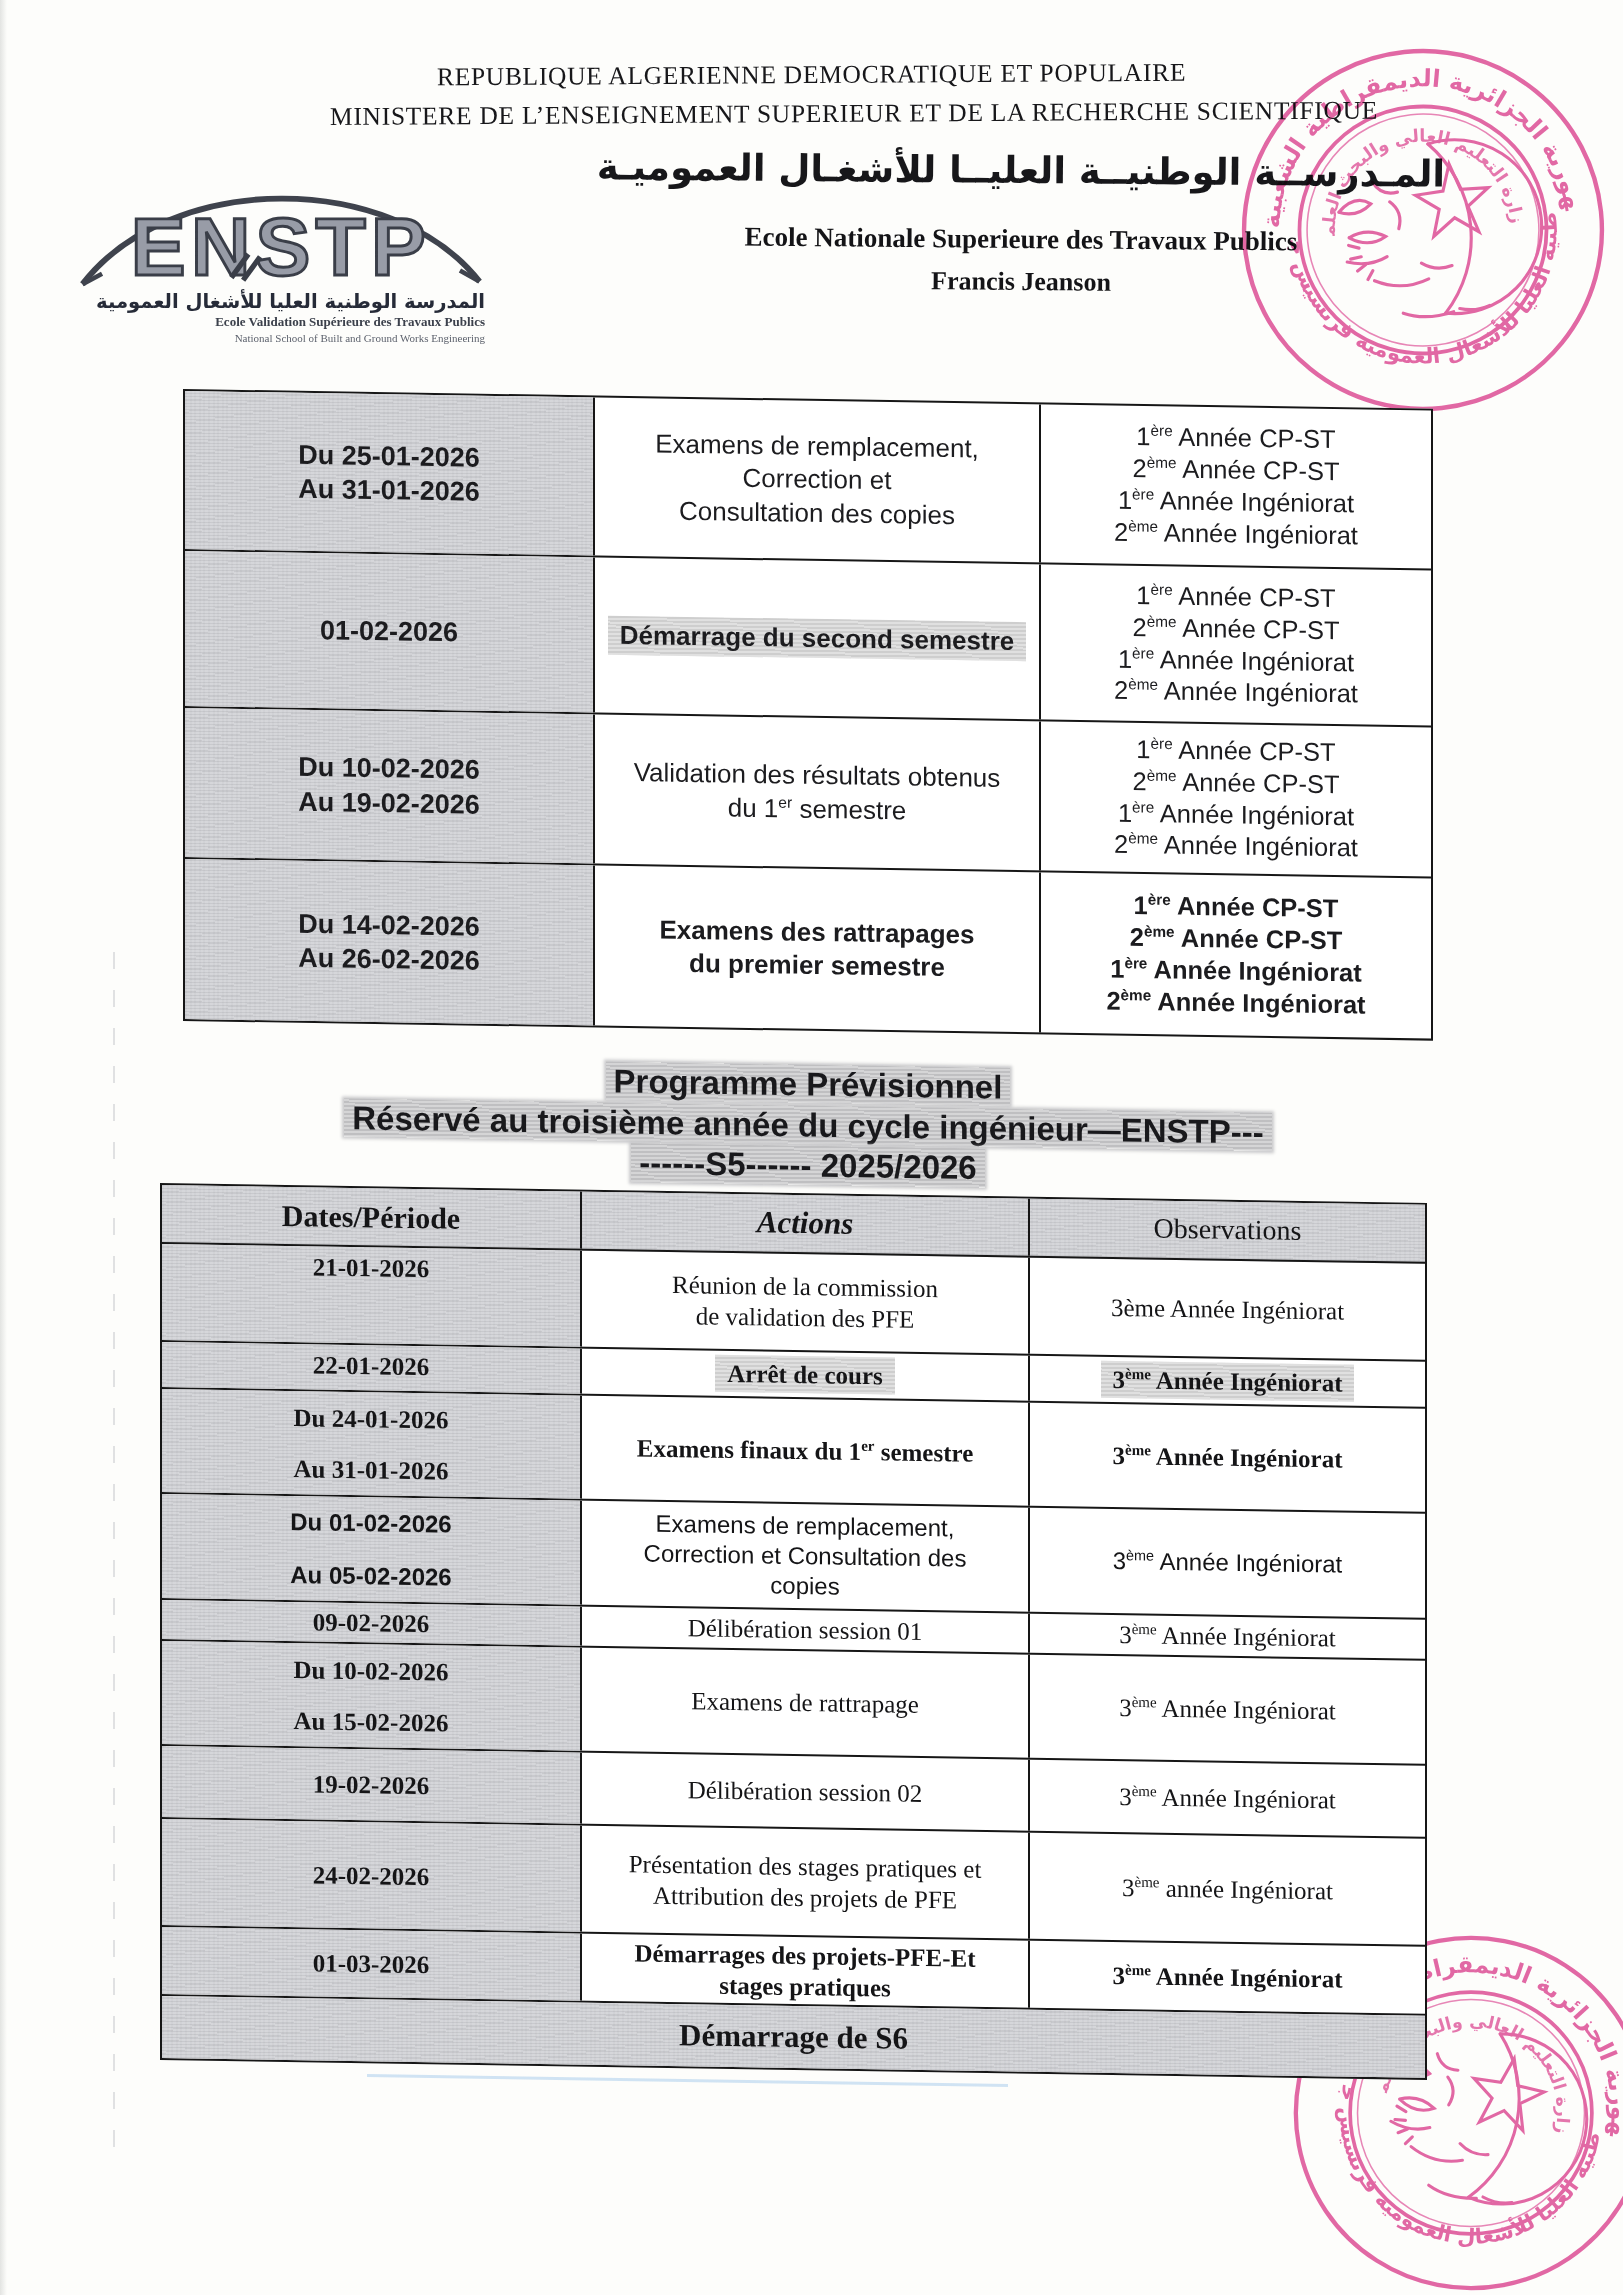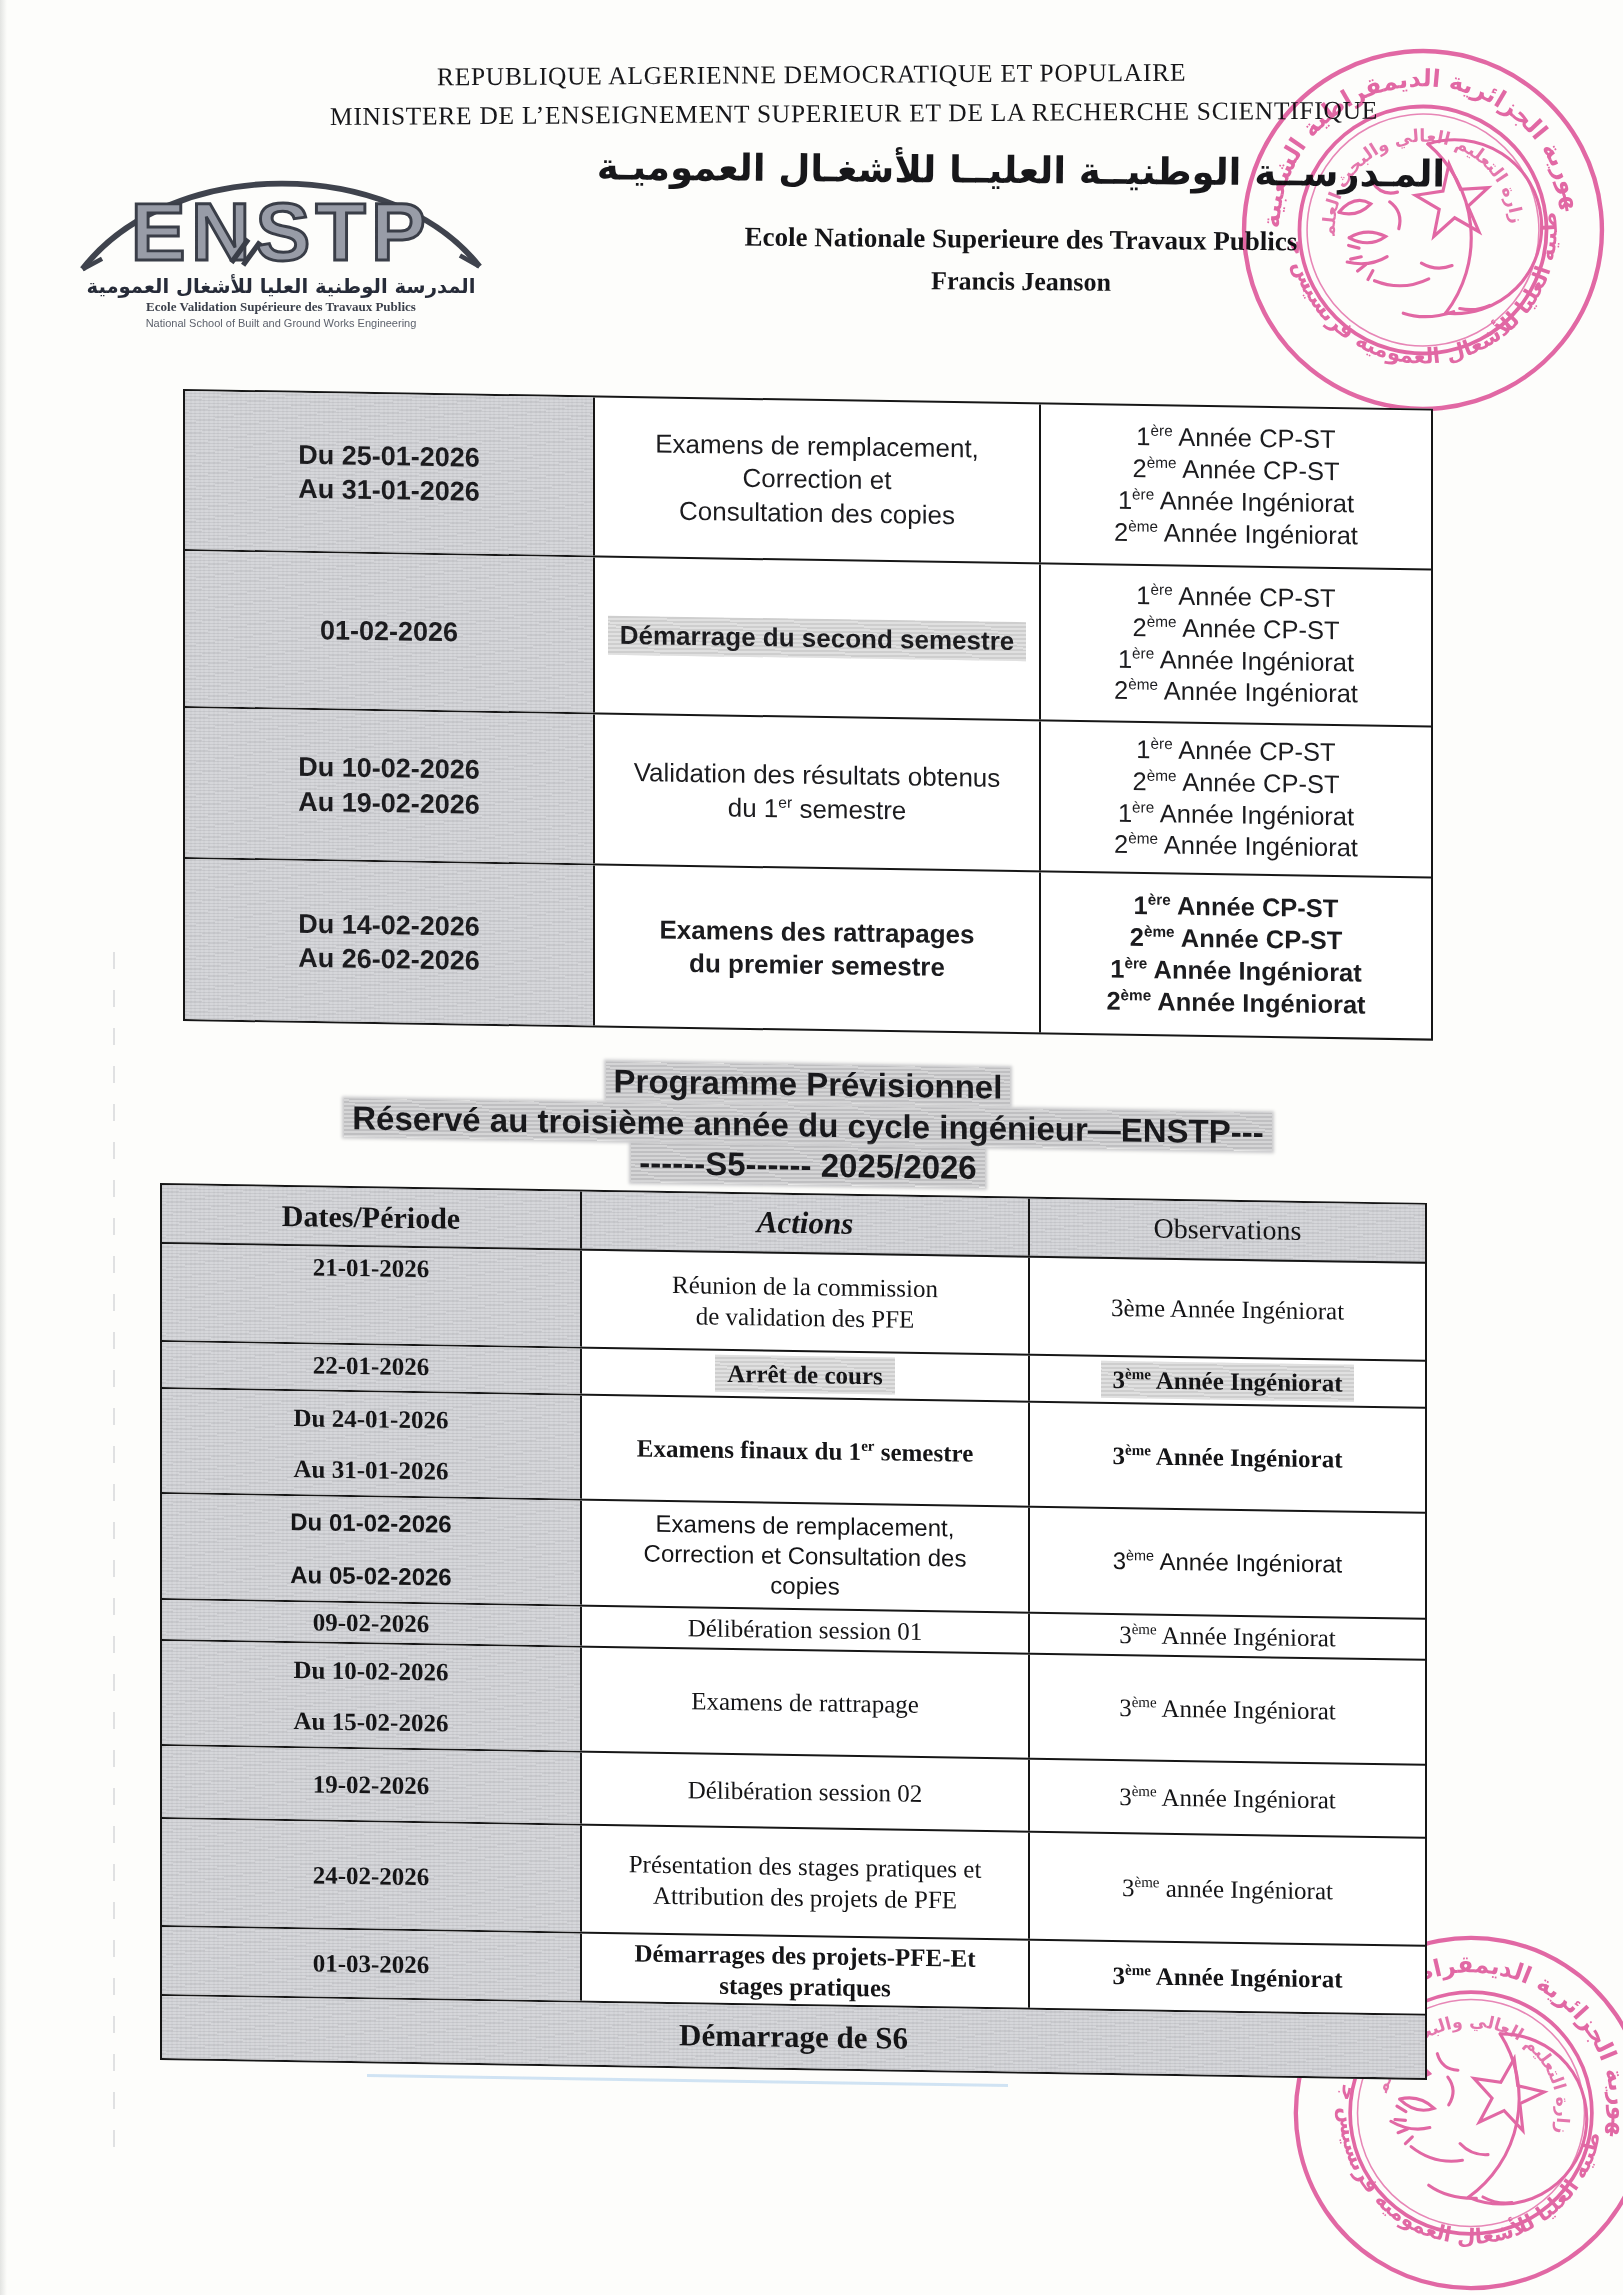--- a/index.html
+++ b/index.html
@@ -25,25 +25,25 @@
      font-family:"DejaVu Sans",sans-serif;font-size:37px;font-weight:bold;color:#17171a;
      transform:rotate(0.5deg);direction:rtl;}
   .school-fr{position:absolute;left:563px;width:916px;top:224px;text-align:center;
      font-family:"Liberation Serif",serif;font-weight:bold;font-size:27px;color:#141417;
      transform:rotate(0.5deg);}
   .school-sub{position:absolute;left:563px;width:916px;top:267px;text-align:center;
      font-family:"Liberation Serif",serif;font-weight:bold;font-size:26px;color:#141417;
      transform:rotate(0.5deg);}
 
   
-  .logo{position:absolute;left:77px;top:149px;width:408px;text-align:center;}
+  .logo{position:absolute;left:77px;top:164px;width:408px;text-align:right;}
   .logo-ar{font-family:"DejaVu Sans",sans-serif;font-weight:bold;font-size:19.6px;color:#262b38;
      direction:rtl;margin-top:-3.9px;}
   .logo-fr{font-family:"Liberation Serif",serif;font-weight:bold;font-size:13px;color:#3c414c;margin-top:1.3px;}
-  .logo-en{font-family:Liberation Sans, sans-serif;font-size:11px;color:#5d626d;margin-top:1.3px;}
+  .logo-en{font-family:Liberation Serif, serif;font-size:11px;color:#5d626d;margin-top:1.3px;}
 
   
   .stamp{position:absolute;mix-blend-mode:multiply;opacity:.88;}
   .stamp-top{left:1234px;top:41px;width:378px;height:378px;transform:rotate(-6deg);}
   .stamp-bottom{left:1286px;top:1928px;width:370px;height:370px;transform:rotate(11deg);}
 
   
   .dtable{position:absolute;background:#fff;border:2.6px solid #161616;box-sizing:border-box;
      transform:skewY(0.9deg);transform-origin:left top;}
   .trow{display:grid;box-sizing:border-box;border-bottom:2.6px solid #161616;}

